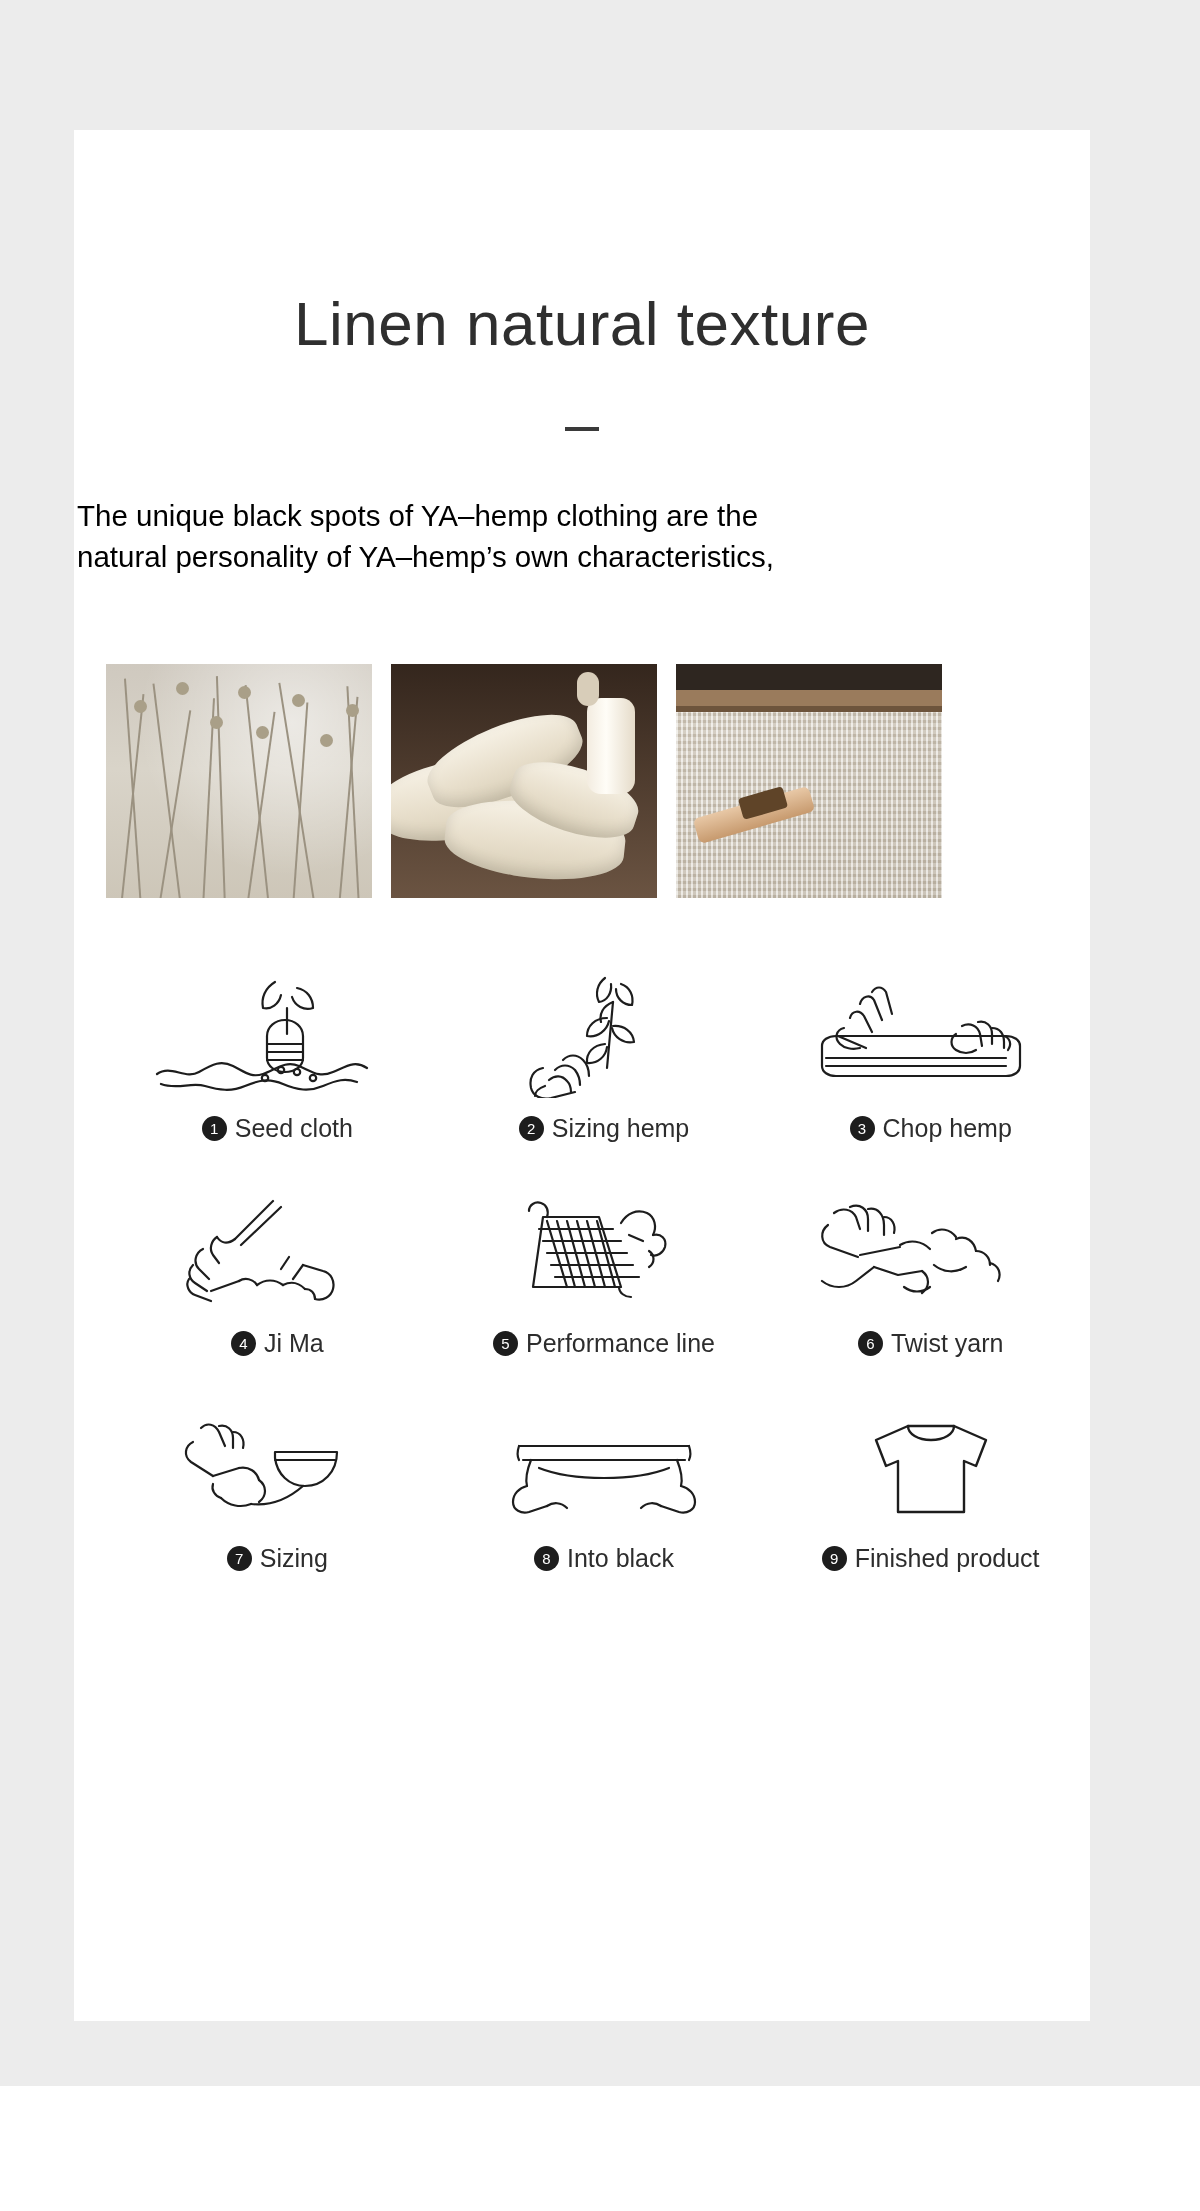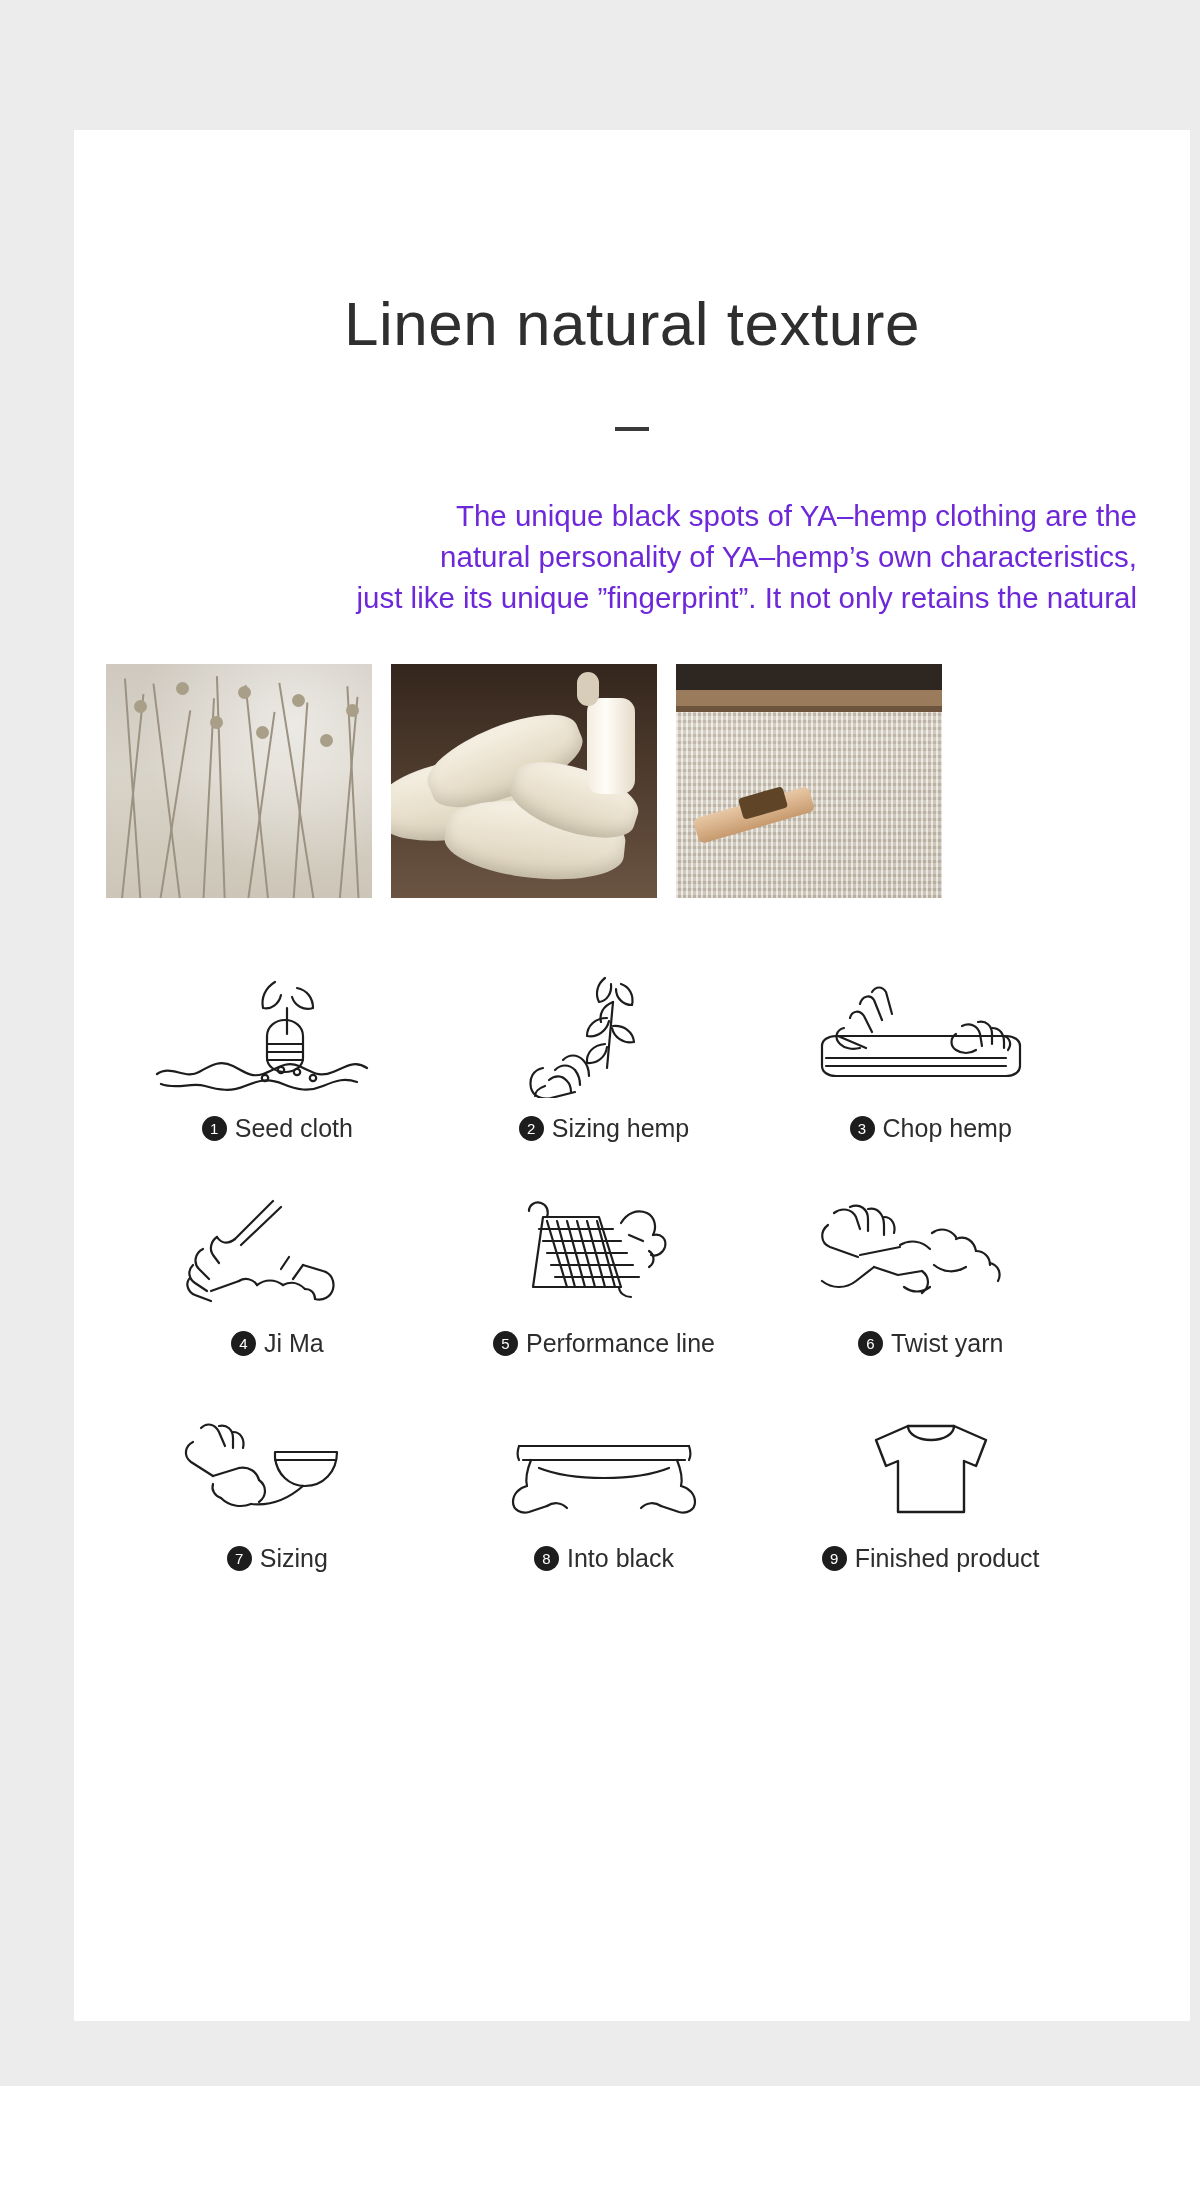--- a/index.html
+++ b/index.html
@@ -14,21 +14,21 @@
     width: 1200px;
     height: 2211px;
     background: #ececec;
     overflow: hidden;
   }
   
   .card {
     position: absolute;
     left: 74px;
     top: 130px;
-    width: 1116px;
+    width: 1016px;
     height: 1891px;
     background: #ffffff;
   }
   .bottom-strip {
     position: absolute;
     left: 0;
     top: 2086px;
     width: 1200px;
     height: 125px;
     background: #ffffff;
@@ -47,24 +47,24 @@
     margin: 0 auto;
     margin-top: 72px;
     width: 34px;
     height: 4px;
     background: #3a3a3a;
   }
   .intro {
     margin: 0 auto;
     margin-top: 68px;
     width: 1010px;
-    text-align: right;
+    text-align: left;
     font-size: 29.5px;
     line-height: 1.15;
-    color: #6d28d9;
+    color: #000000;
   }
   .intro p { margin-bottom: 7px; }
 
   
   .photos {
     position: absolute;
     left: 32px;
     top: 534px;
     width: 1000px;
     display: flex;
@@ -181,21 +181,20 @@
 
   <div class="card">
 
     <h1 class="title">Linen natural texture</h1>
 
     <div class="divider-dash"></div>
 
     <div class="intro">
       <p>The unique black spots of YA–hemp clothing are the</p>
       <p>natural personality of YA–hemp’s own characteristics,</p>
-      <p>just like its unique ”fingerprint”. It not only retains the natural</p>
     </div>
 
     <div class="photos">
 
       <div class="photo ph1">
         <div class="haze"></div>
         <div class="stalk" style="left:14px;height:215px;transform:rotate(6deg);"></div>
         <div class="stalk" style="left:34px;height:230px;transform:rotate(-4deg);"></div>
         <div class="stalk" style="left:52px;height:200px;transform:rotate(9deg);"></div>
         <div class="stalk" style="left:74px;height:226px;transform:rotate(-7deg);"></div>

